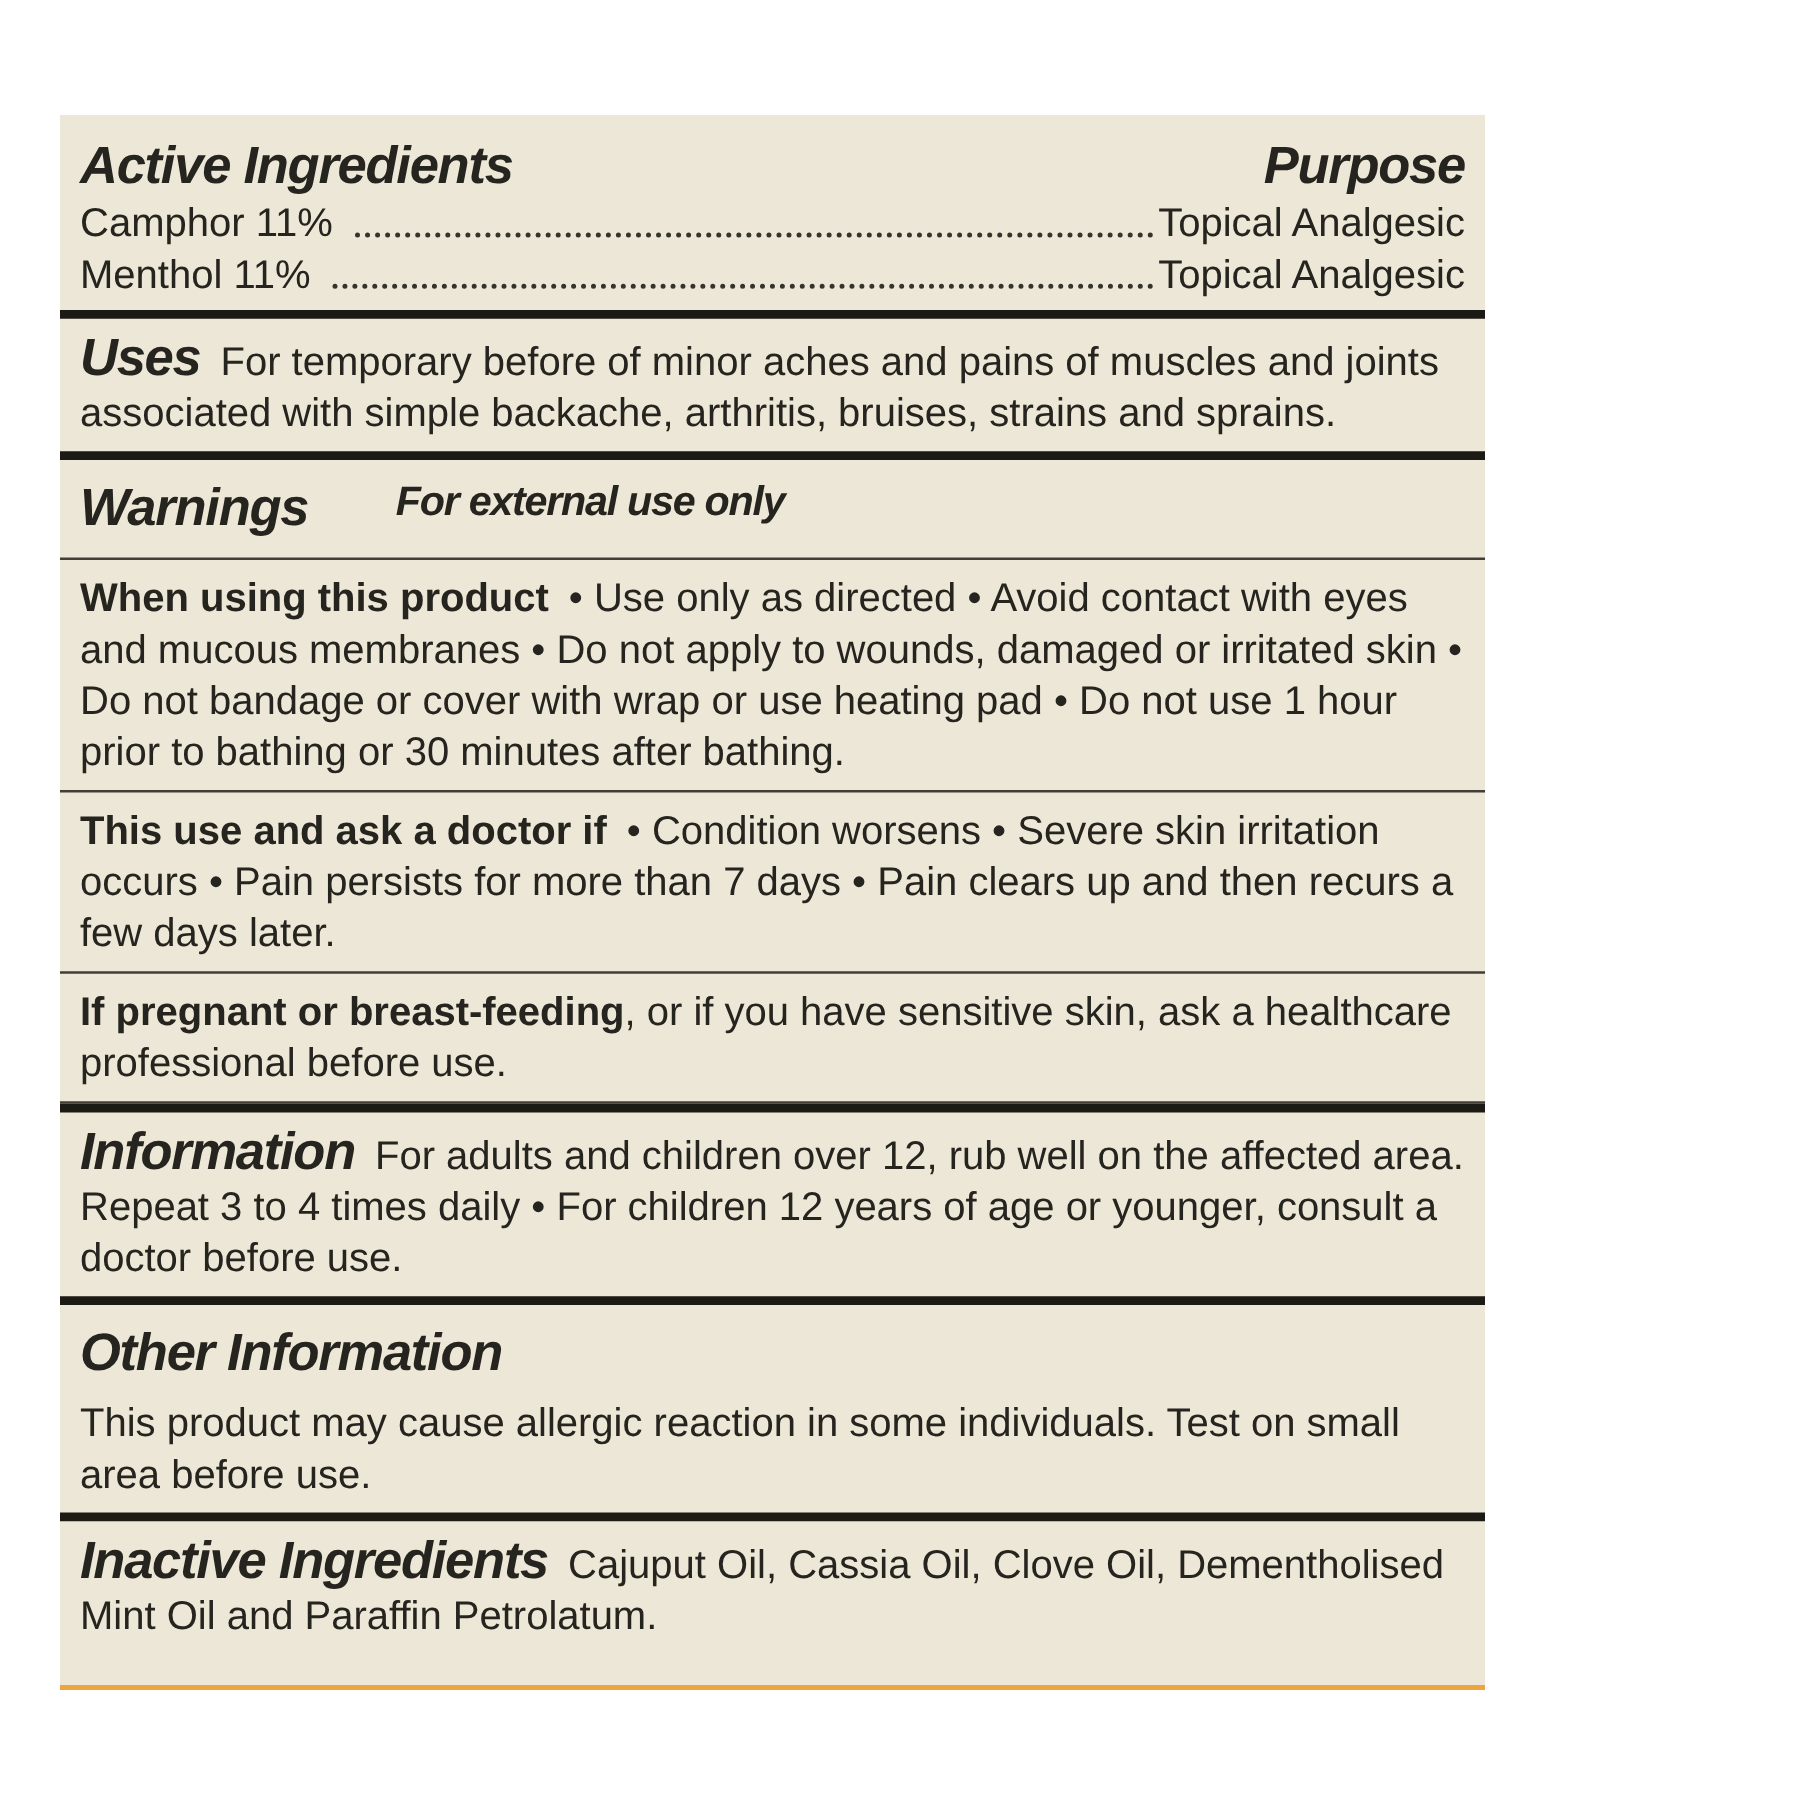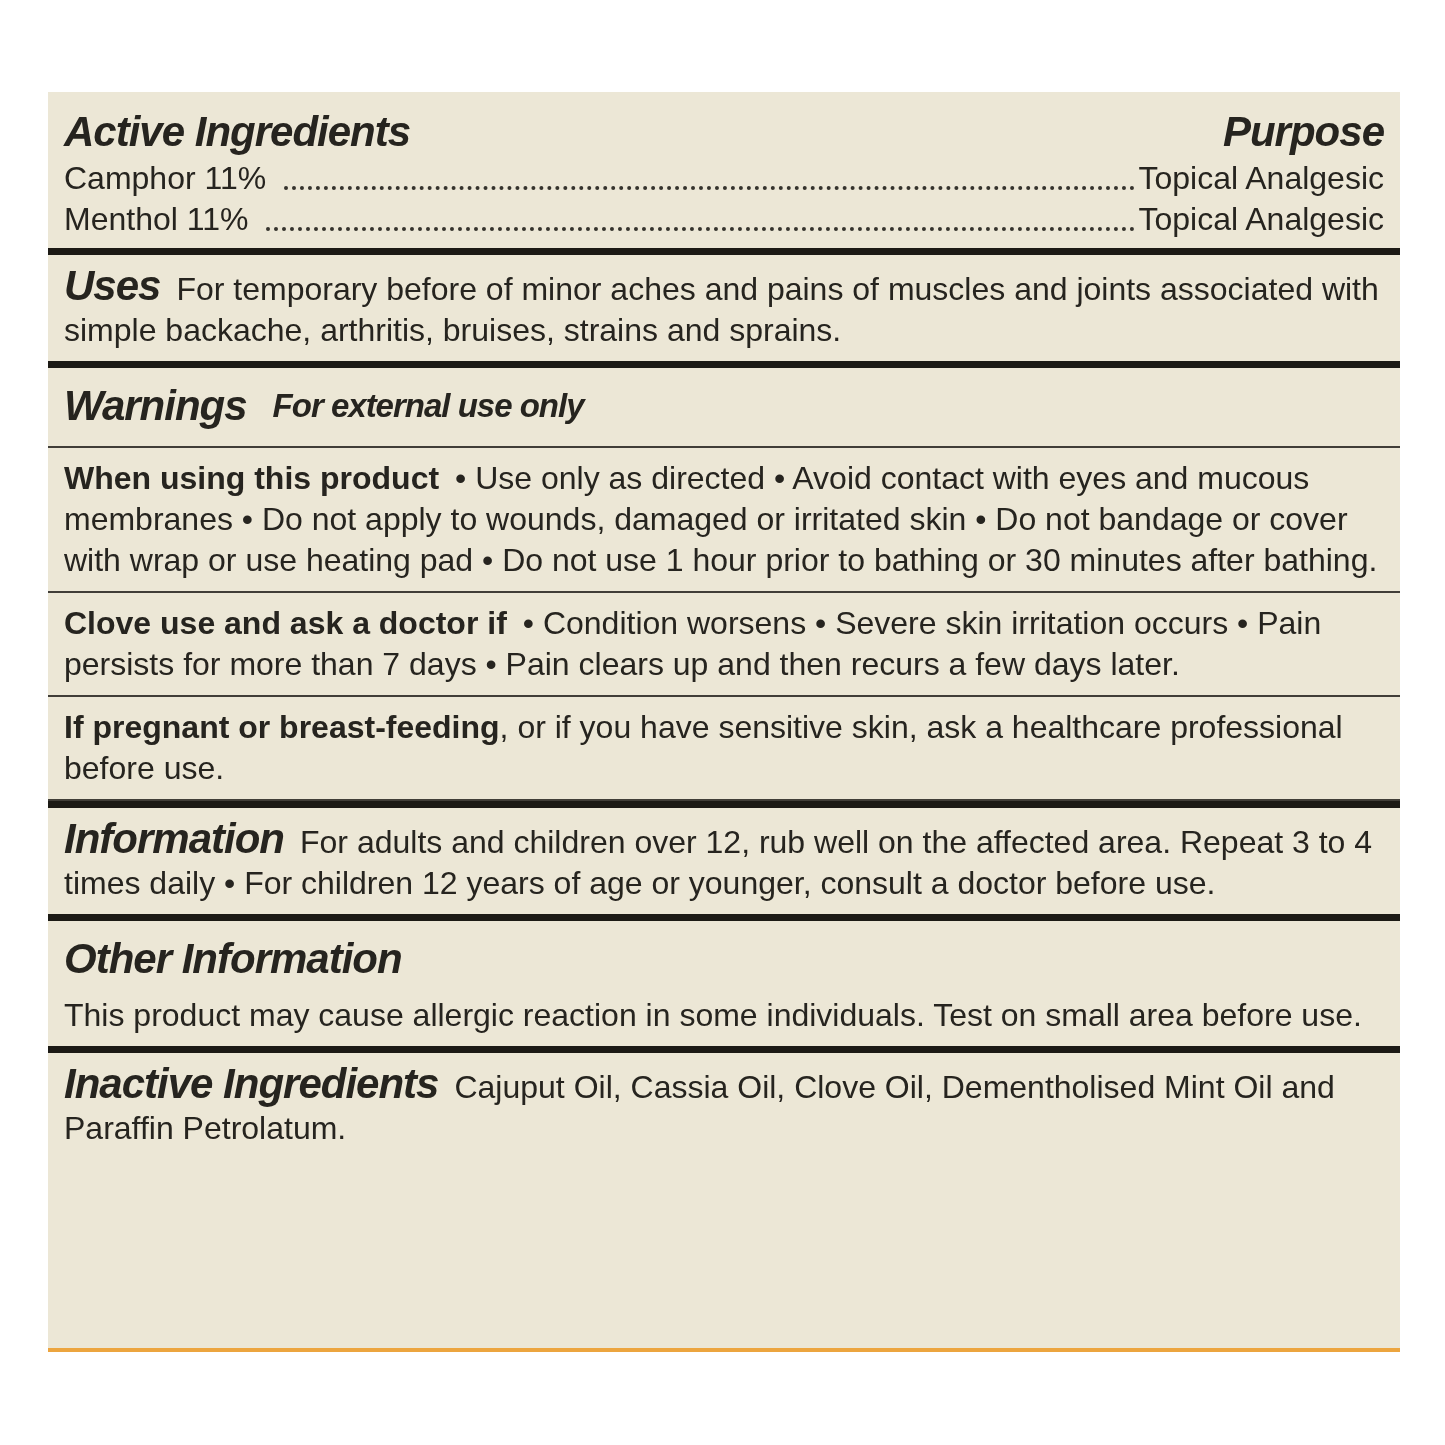--- a/index.html
+++ b/index.html
@@ -1,39 +1,39 @@
 <!DOCTYPE html>
 <html><head>
 <meta charset="utf-8">
 <style>
   * { margin:0; padding:0; box-sizing:border-box; }
   html,body { width:1445px; height:1445px; background:#ffffff;
     font-family:"Liberation Sans","DejaVu Sans",sans-serif; }
   .label {
-    position:absolute; left:48px; top:92px; width:1352px; min-height:1260px;
+    position:absolute; left:48px; top:92px; width:1140px; min-height:1260px;
     background:#ece7d6; color:#26241f; padding:0 0 4px 0;
   }
   .label::after { 
     content:""; position:absolute; left:0; bottom:0; width:100%; height:4px;
     background:#eca53f;
   }
   section { padding:8px 16px; }
   .rule-thick { height:7px; background:#1c1a15; width:100%; }
   .rule-thin  { height:2px; background:#413e38; width:100%; }
   .h-italic { font-weight:bold; font-style:italic; font-size:42px; letter-spacing:-1px; }
   .body-txt { font-size:32px; line-height:41px; }
   .lead-bold { font-weight:bold; }
   .inline-head { margin-right:16px; }
   
   .ai-head-row { display:flex; justify-content:space-between; align-items:baseline;
     padding:8px 0 2px 0; }
   .ai-row { display:flex; align-items:flex-end; font-size:32px; line-height:41px;text-align:center; }
   .ai-leader { flex:1; border-bottom:4px dotted #35332d; margin:0 4px 9px 18px; }
   
-  .warn-row { display:flex; align-items:center; padding:6px 0 8px 0; }
+  .warn-row { display:flex; align-items:flex-start; padding:6px 0 8px 0;gap:44px; }
   .warn-sub { font-weight:bold; font-size:33px; letter-spacing:-1px; margin-left:26px;font-style:italic; }
   p.block { padding:2px 0; }
   .other-head { display:block; padding:6px 0 10px 0; }
 </style>
 </head>
 <body>
 
 <div class="label">
 
   <section>
@@ -75,21 +75,21 @@
   <section>
     <p class="body-txt block">
       <span class="lead-bold inline-head">When using this product</span><span>• Use only as directed • Avoid contact with eyes and mucous membranes • Do not apply to wounds, damaged or irritated skin • Do not bandage or cover with wrap or use heating pad • Do not use 1 hour prior to bathing or 30 minutes after bathing.</span>
     </p>
   </section>
 
   <div class="rule-thin"></div>
 
   <section>
     <p class="body-txt block">
-      <span class="lead-bold inline-head">Clove use and ask a doctor if</span><span>• Condition worsens • Severe skin irritation occurs • Pain persists for more than 7 days • Pain clears up and then recurs a few days later.</span>
+      <span class="lead-bold inline-head">This use and ask a doctor if</span><span>• Condition worsens • Severe skin irritation occurs • Pain persists for more than 7 days • Pain clears up and then recurs a few days later.</span>
     </p>
   </section>
 
   <div class="rule-thin"></div>
 
   <section>
     <p class="body-txt block">
       <span class="lead-bold">If pregnant or breast-feeding</span><span>, or if you have sensitive skin, ask a healthcare professional before use.</span>
     </p>
   </section>

